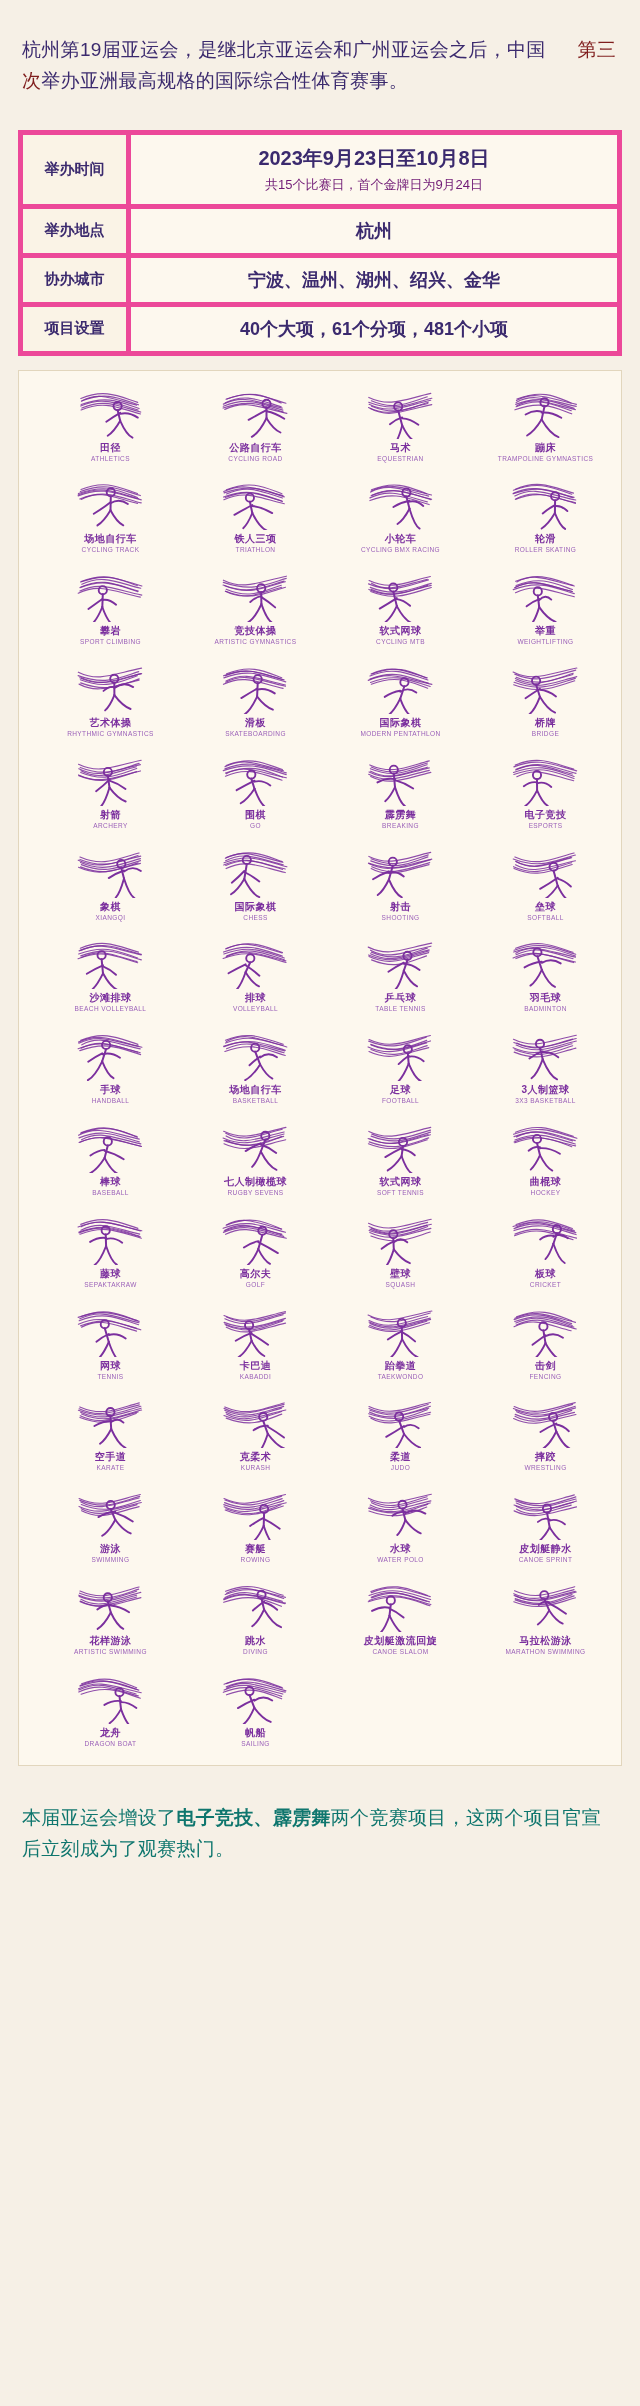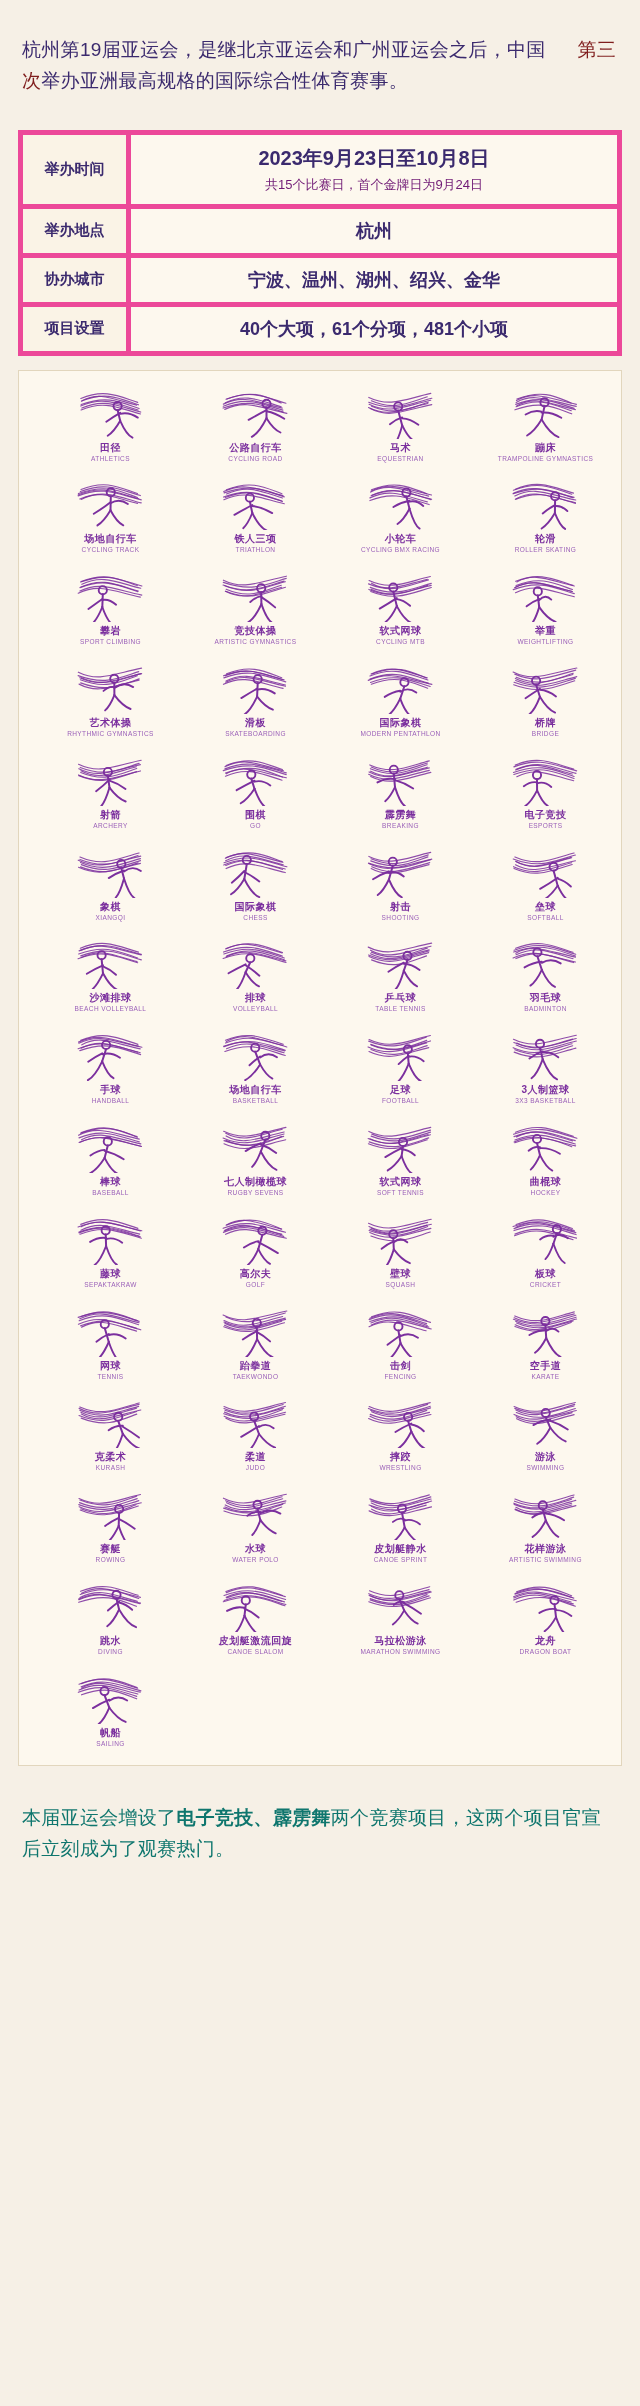--- a/index.html
+++ b/index.html
@@ -1083,20 +1083,43 @@
     <path d="M32.8,37.0 Q38.6,53.9 44.5,56.9" stroke="#7b2f9e" stroke-width="1.9" fill="none" stroke-linecap="round"></path>
 
     </svg>
           </span>
           <div class="cn">网球</div>
           <div class="en">TENNIS</div>
         </div>
         <div class="cell">
           <span>
             <svg class="pic" viewBox="0 0 70 52" xmlns="http://www.w3.org/2000/svg">
+      <path d="M3.0102948560670484,10.505147428033524 C24.52573714016762,20.505147428033524 38.52573714016762,12.505147428033524 64.48455771589943,6.505147428033524" fill="none" stroke="#7b2f9e" stroke-width="1.15" stroke-linecap="round" opacity="0.85"></path>
+              <path d="M5.533905952368514,11.90850210827153 C26.53386763331764,21.90850210827153 40.53386763331764,13.90850210827153 64.49122223572704,7.908502108271531" fill="none" stroke="#7b2f9e" stroke-width="1.15" stroke-linecap="round" opacity="0.85"></path>
+              <path d="M3.893889621125709,13.810490682370292 C24.51501818341694,23.810490682370293 38.51501818341694,15.810490682370292 62.11468513050568,9.810490682370292" fill="none" stroke="#7b2f9e" stroke-width="1.15" stroke-linecap="round" opacity="0.85"></path>
+              <path d="M3.103681619410054,17.376952976184256 C29.26480845371043,27.376952976184256 43.26480845371043,19.376952976184256 64.43770819256315,13.376952976184256" fill="none" stroke="#7b2f9e" stroke-width="1.15" stroke-linecap="round" opacity="0.85"></path>
+              <path d="M3.7930656552052824,18.942454904480183 C27.570030280691753,28.942454904480183 41.57003028069175,20.942454904480183 62.72080473751703,14.942454904480183" fill="none" stroke="#7b2f9e" stroke-width="1.15" stroke-linecap="round" opacity="0.85"></path>
+              <path d="M4.905923381484172,20.25677352666353 C29.231931070873543,30.25677352666353 43.23193107087354,22.25677352666353 61.29264074788807,16.25677352666353" fill="none" stroke="#7b2f9e" stroke-width="1.15" stroke-linecap="round" opacity="0.85"></path>
+              <path d="M5.289199664279295,22.166944810562853 C24.804311269237587,32.16694481056285 38.80431126923759,24.166944810562853 64.5371969152252,18.166944810562853" fill="none" stroke="#7b2f9e" stroke-width="1.15" stroke-linecap="round" opacity="0.85"></path>
+
+    <circle cx="28.1" cy="20.2" r="4.1" fill="none" stroke="#7b2f9e" stroke-width="1.9"></circle>
+    <path d="M28.1,24.2 L30.6,35.9" stroke="#7b2f9e" stroke-width="2" fill="none" stroke-linecap="round"></path>
+    <path d="M30.6,27.9 Q22.7,30.7 14.7,35.7" stroke="#7b2f9e" stroke-width="1.9" fill="none" stroke-linecap="round"></path>
+    <path d="M30.6,28.9 Q38.8,33.7 47.1,39.7" stroke="#7b2f9e" stroke-width="1.9" fill="none" stroke-linecap="round"></path>
+    <path d="M30.6,35.9 Q24.0,48.2 17.5,52.2" stroke="#7b2f9e" stroke-width="1.9" fill="none" stroke-linecap="round"></path>
+    <path d="M30.6,35.9 Q36.9,48.0 43.3,51.0" stroke="#7b2f9e" stroke-width="1.9" fill="none" stroke-linecap="round"></path>
+
+    </svg>
+          </span>
+          <div class="cn">卡巴迪</div>
+          <div class="en">KABADDI</div>
+        </div>
+        <div class="cell">
+          <span>
+            <svg class="pic" viewBox="0 0 70 52" xmlns="http://www.w3.org/2000/svg">
       <path d="M2.0770042165430596,10.03850210827153 C22.19251054135765,20.03850210827153 36.19251054135765,12.03850210827153 65.88449367518541,6.03850210827153" fill="none" stroke="#7b2f9e" stroke-width="1.15" stroke-linecap="round" opacity="0.85"></path>
               <path d="M4.924909808960365,11.940490682370292 C26.734724052814272,21.940490682370292 40.73472405281427,13.940490682370292 64.24944939751549,7.940490682370292" fill="none" stroke="#7b2f9e" stroke-width="1.15" stroke-linecap="round" opacity="0.85"></path>
               <path d="M3.0058518428486423,15.506952976184257 C23.095114838371956,25.50695297618426 37.095114838371956,17.50695297618426 61.64111492777374,11.506952976184257" fill="none" stroke="#7b2f9e" stroke-width="1.15" stroke-linecap="round" opacity="0.85"></path>
               <path d="M3.0060072733667766,17.072454904480182 C25.80071391378806,27.072454904480182 39.80071391378806,19.072454904480182 64.27923059379464,13.072454904480182" fill="none" stroke="#7b2f9e" stroke-width="1.15" stroke-linecap="round" opacity="0.85"></path>
               <path d="M3.959916523526772,18.38677352666353 C24.603819679061417,28.38677352666353 38.60381967906142,20.38677352666353 64.5982342778234,14.386773526663529" fill="none" stroke="#7b2f9e" stroke-width="1.15" stroke-linecap="round" opacity="0.85"></path>
               <path d="M3.5202855655152234,20.296944810562856 C23.518621681277637,30.296944810562856 37.51862168127764,22.296944810562856 60.76012245049969,16.296944810562856" fill="none" stroke="#7b2f9e" stroke-width="1.15" stroke-linecap="round" opacity="0.85"></path>
               <path d="M2.772134031089081,21.72292592142432 C27.373953175258066,31.72292592142432 41.373953175258066,23.72292592142432 63.506820243586844,17.72292592142432" fill="none" stroke="#7b2f9e" stroke-width="1.15" stroke-linecap="round" opacity="0.85"></path>
 
     <circle cx="35.8" cy="18.0" r="4.1" fill="none" stroke="#7b2f9e" stroke-width="1.9"></circle>
     <path d="M35.8,22.0 L36.1,34.1" stroke="#7b2f9e" stroke-width="2" fill="none" stroke-linecap="round"></path>

